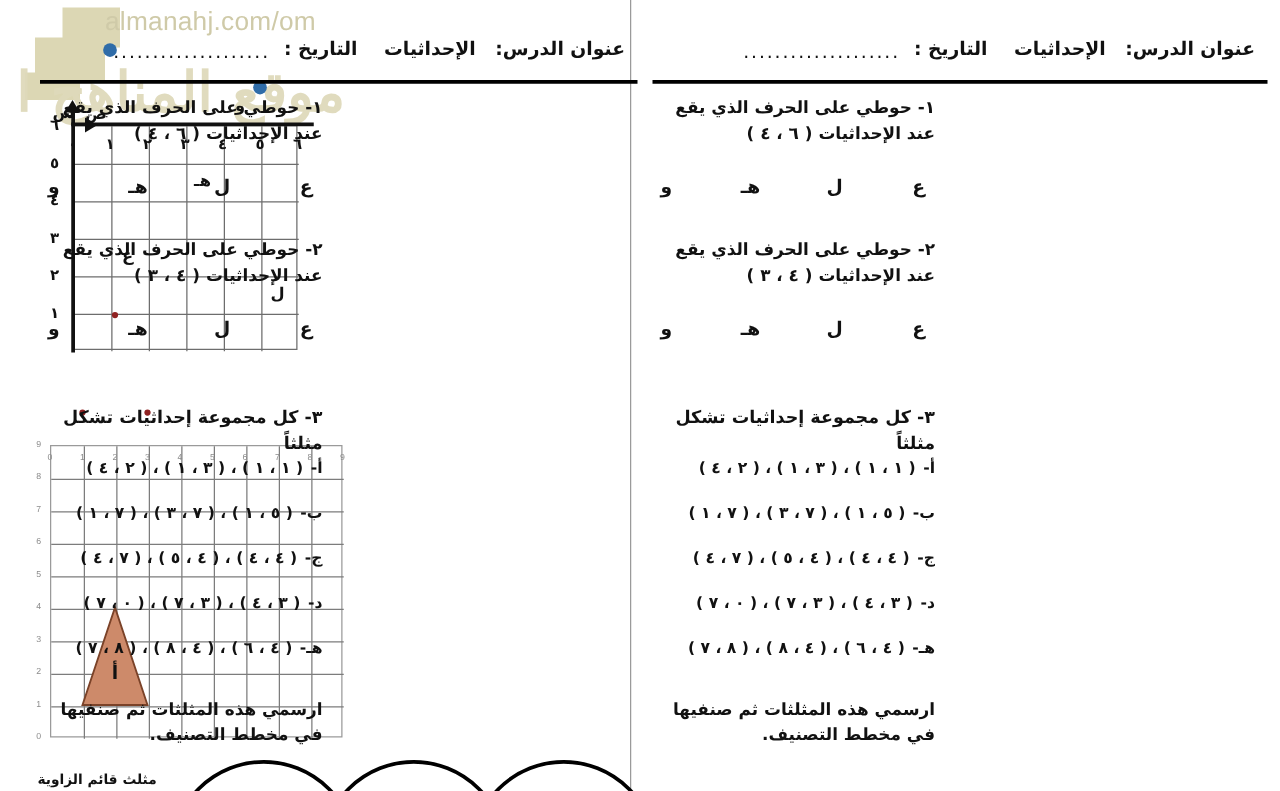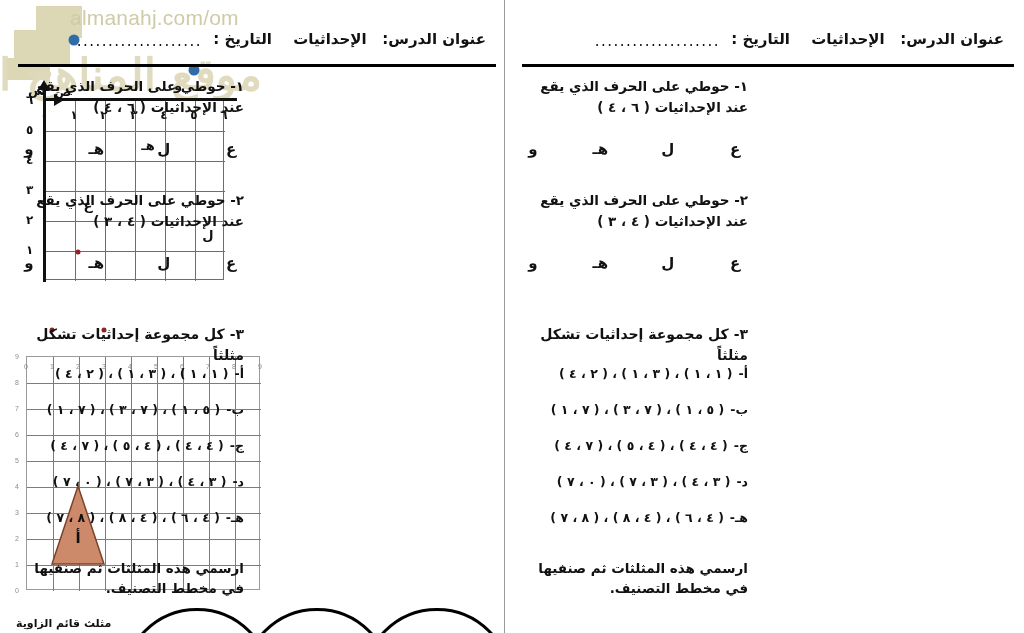--- a/index.html
+++ b/index.html
@@ -25,21 +25,21 @@
   }
 
   
   .panel {
     position: absolute;
     top: 0;
     width: 504px; height: 633px;
     overflow: hidden;
     direction: rtl;
   }
-  .panel.left  { left: 2px; }
+  .panel.left  { left: 16px; }
   .panel.right { left: 506px; width: 518px; }
 
   
   .wm-logo {
     position: absolute; left: 0; top: 0;
     width: 80px; height: 80px;
     z-index: 1; pointer-events: none;
   }
   .wm-logo i {
     position: absolute; background: #dcd7b4; display: block;

